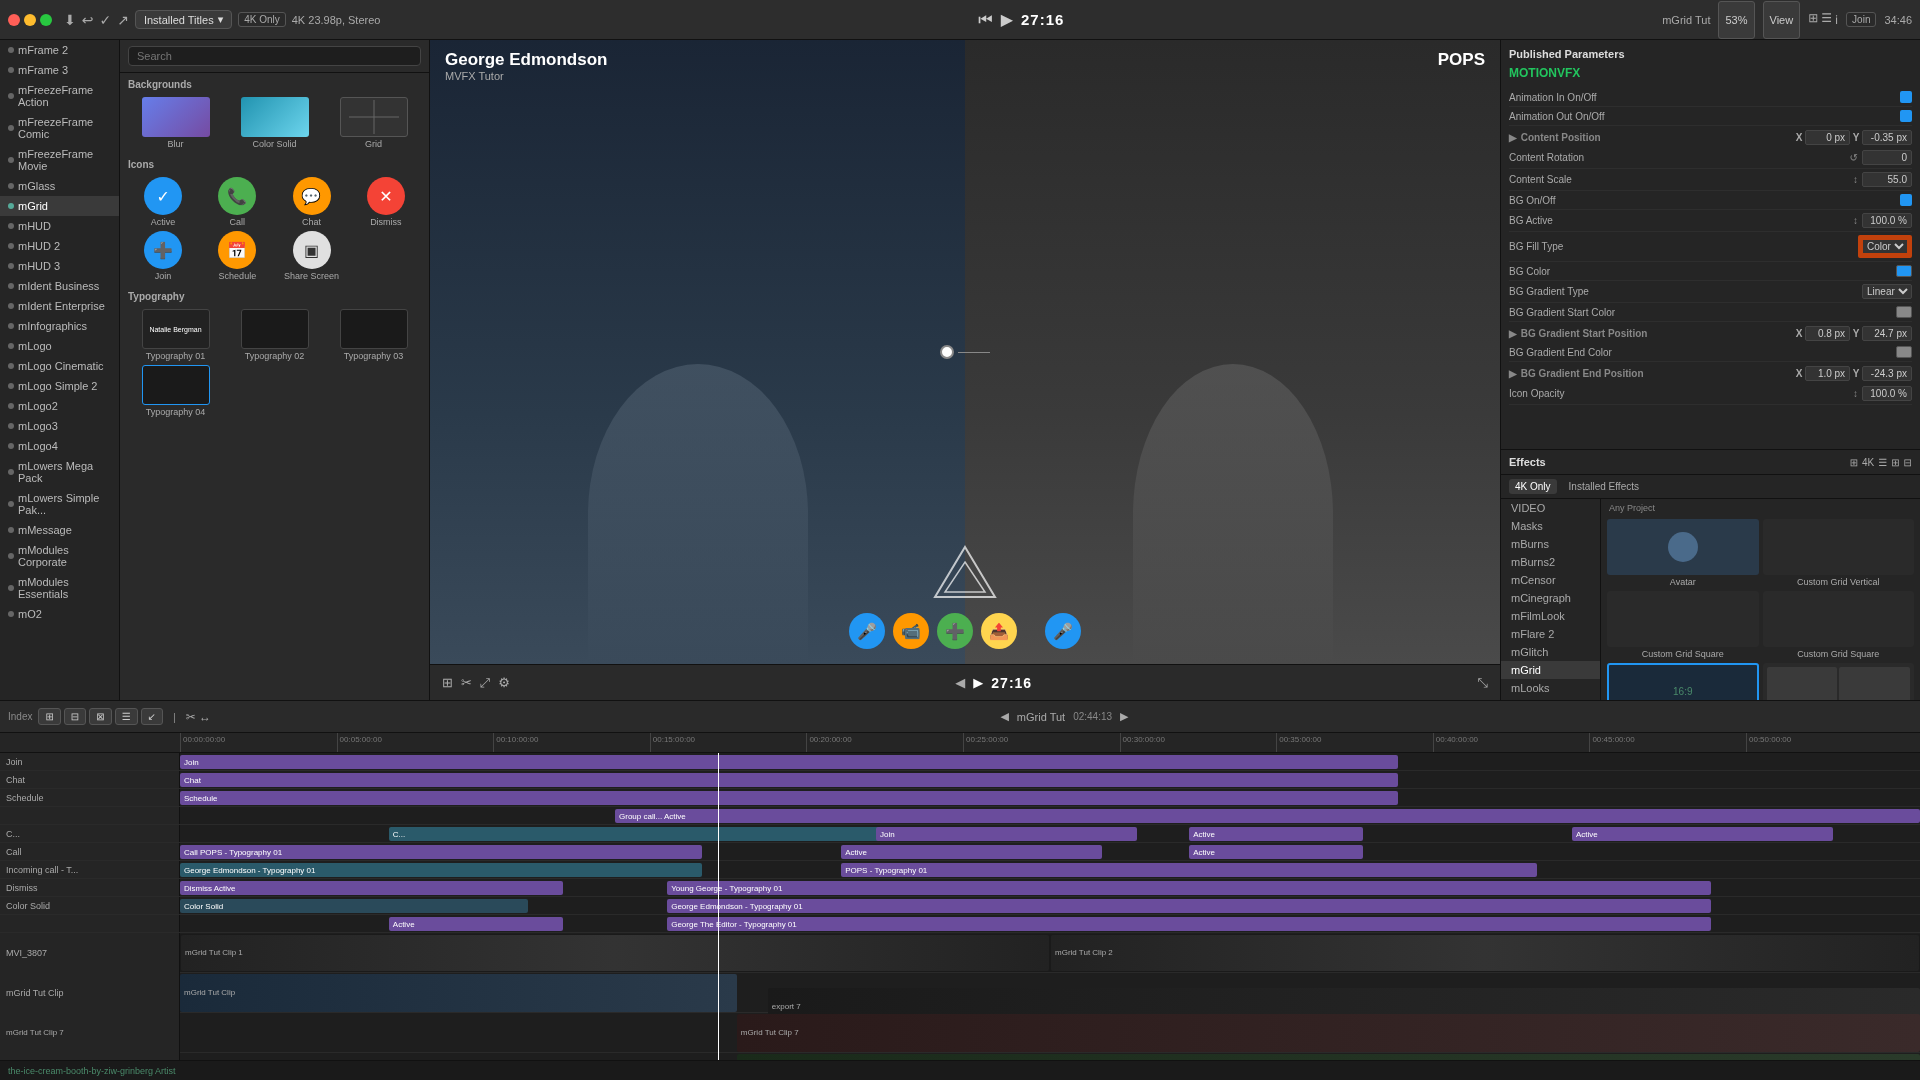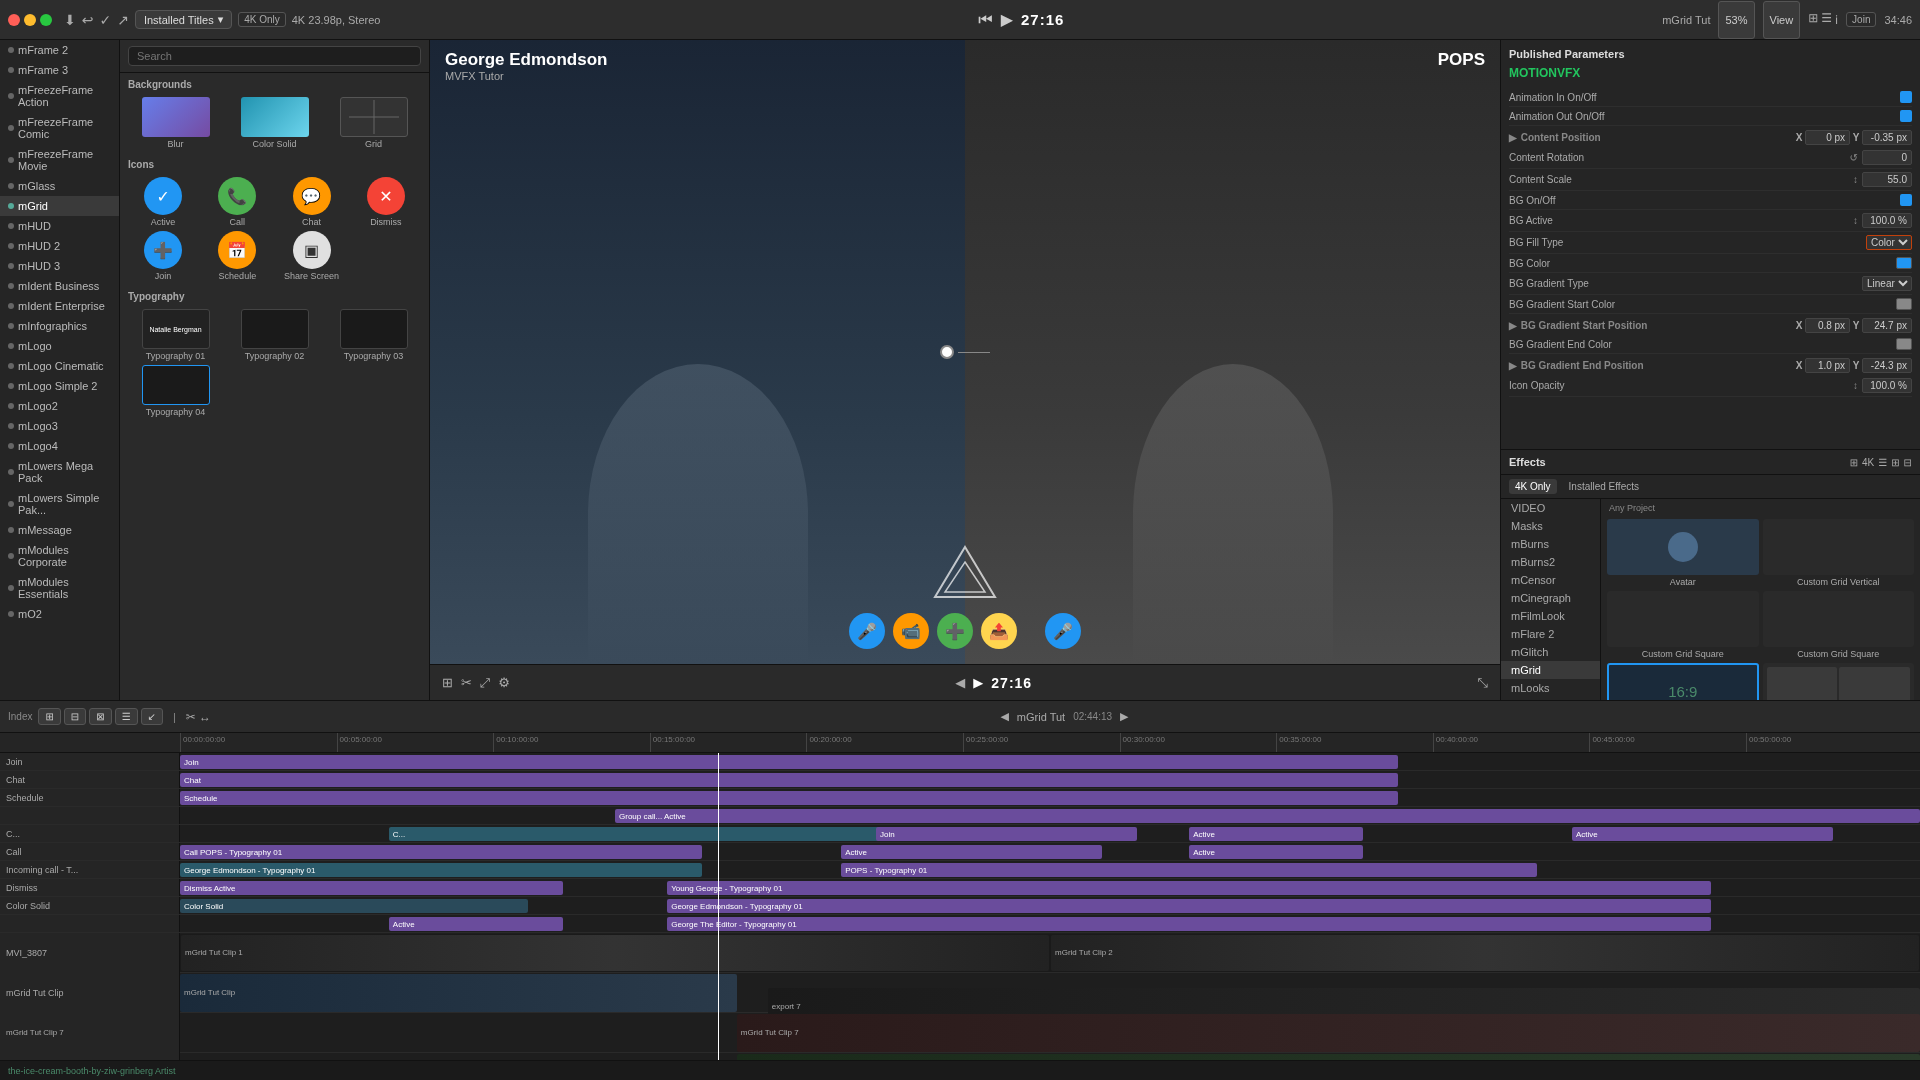--- a/index.html
+++ b/index.html
@@ -460,21 +460,21 @@
         </div>
 
         <div class="param-row">
           <span class="param-label">BG Active</span>
           <span style="color:#888;margin-right:4px;font-size:10px;">↕</span>
           <input class="param-input" value="100.0 %" style="">
         </div>
 
         <div class="param-row">
           <span class="param-label">BG Fill Type</span>
-          <select style="background:#333;border:1px solid #c2410c;color:#ccc;font-size:10px;border-radius:2px;"><option>Color</option></select>
+          <select style="background:#333;border:5px solid #c2410c;color:#ccc;font-size:10px;border-radius:2px;"><option>Color</option></select>
         </div>
 
         <div class="param-row">
           <span class="param-label">BG Color</span>
           <div class="color-swatch" style="background:#2196f3;"></div>
         </div>
 
         <div class="param-row">
           <span class="param-label">BG Gradient Type</span>
           <select style="background:#333;border:1px solid #444;color:#ccc;font-size:10px;border-radius:2px;"><option>Linear</option></select>
@@ -569,21 +569,21 @@
                 <div class="effect-thumb" style="background:#2a2a2a;display:grid;grid-template-columns:1fr 1fr;gap:2px;padding:4px;">
                   <div style="background:#3a3a3a;border-radius:1px;"></div>
                   <div style="background:#3a3a3a;border-radius:1px;"></div>
                   <div style="background:#3a3a3a;border-radius:1px;"></div>
                   <div style="background:#3a3a3a;border-radius:1px;"></div>
                 </div>
                 <div class="effect-label">Custom Grid Square</div>
               </div>
               <div class="effect-item selected">
                 <div class="effect-thumb" style="background:#1a2a3a;border:2px solid #2196f3;">
-                  <div style="color:#4a8a6a;font-size:15px;text-align:center;">16:9</div>
+                  <div style="color:#4a8a6a;font-size:10px;text-align:center;">16:9</div>
                 </div>
 
               </div>
               <div class="effect-item">
                 <div class="effect-thumb" style="background:#2a2a2a;display:flex;gap:2px;padding:4px;align-items:stretch;">
                   <div style="flex:1;background:#3a3a3a;border-radius:2px;"></div>
                   <div style="flex:1;background:#3a3a3a;border-radius:2px;"></div>
                 </div>
 
               </div>

